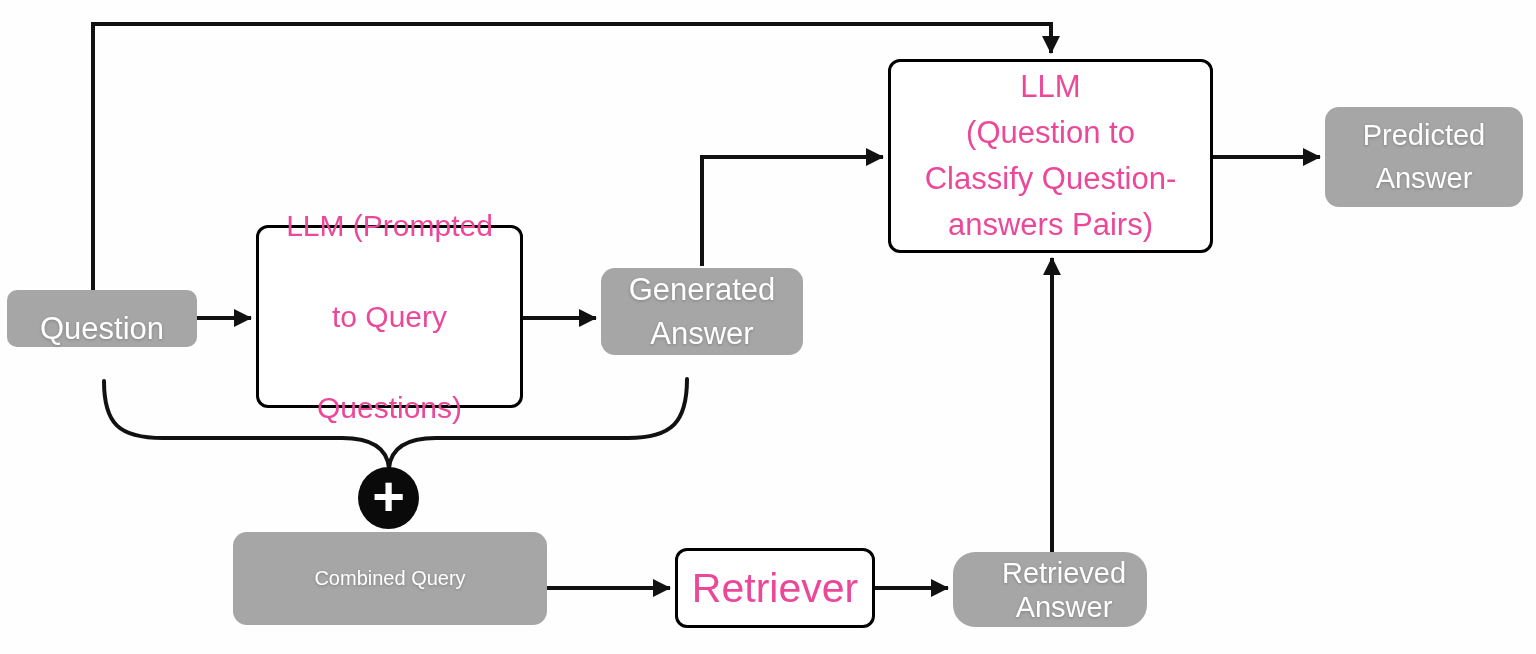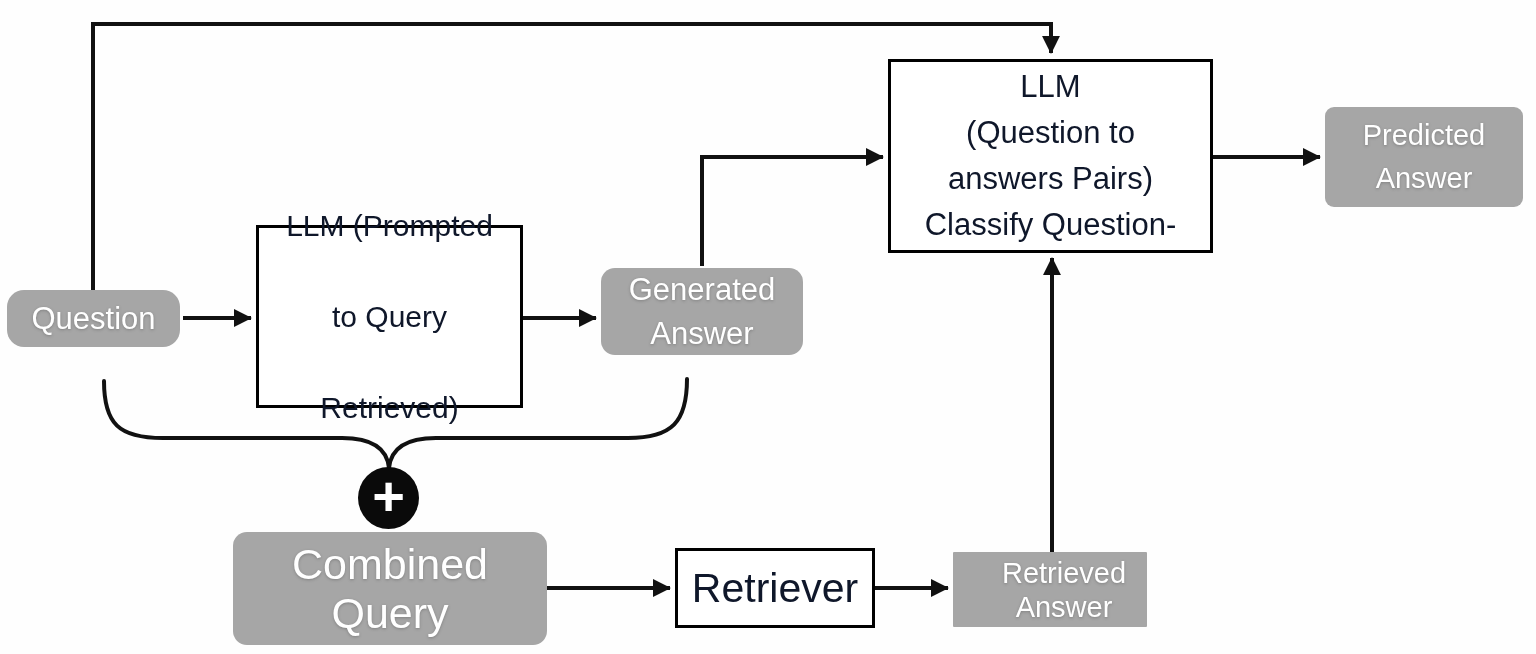--- a/index.html
+++ b/index.html
@@ -35,34 +35,34 @@
   }
   .node.gray {
     background: #a6a6a6;
     color: #ffffff;
     border-radius: 14px;
     text-shadow: 0 1px 3px rgba(60,60,60,0.35);
   }
   .node.whitebox {
     background: #ffffff;
     border: 3px solid #000000;
-    color: #0f172a;
-    border-radius: 0;
+    color: #ec4899;
+    border-radius: 12px;
   }
   .line { display: block; }
 
   
-  #question          { left: 7px;    top: 290px; width: 173px; height: 57px;  font-size: 31px; border-radius: 17px; }
+  #question          { left: 7px;    top: 290px; width: 190px; height: 57px;  font-size: 31px; border-radius: 10px; justify-content: flex-end; }
   #llm-answerer      { left: 256px;  top: 225px; width: 267px; height: 183px; font-size: 30px; line-height: 45px; gap: 46px; }
   #generated-answer  { left: 601px;  top: 268px; width: 202px; height: 87px;  font-size: 31px; line-height: 44px; }
   #llm-classifier    { left: 888px;  top: 59px;  width: 325px; height: 194px; font-size: 31px; line-height: 46px; }
-  #predicted-label   { left: 1325px; top: 107px; width: 198px; height: 100px; font-size: 29px; line-height: 43px; border-radius: 9px; }
-  #combined-query    { left: 233px;  top: 532px; width: 314px; height: 113px; font-size: 43px; }
+  #predicted-label   { left: 1325px; top: 107px; width: 198px; height: 100px; font-size: 29px; line-height: 43px; }
+  #combined-query    { left: 233px;  top: 532px; width: 314px; height: 93px; font-size: 20px; }
   #retriever         { left: 675px;  top: 548px; width: 200px; height: 80px;  font-size: 41px; }
-  #retrieved-answer  { left: 953px;  top: 552px; width: 194px; height: 75px;  font-size: 29px; line-height: 34px; border-radius: 1px; padding-left: 28px; }
+  #retrieved-answer  { left: 953px;  top: 552px; width: 194px; height: 75px;  font-size: 29px; line-height: 34px; border-radius: 22px; padding-left: 28px; }
 
   .plus-badge {
     position: absolute;
     left: 358px; top: 467px;
     width: 61px; height: 62px;
     background: #0a0a0a;
     border-radius: 50%;
     color: #ffffff;
     display: flex;
     align-items: center;
@@ -106,33 +106,33 @@
     <path d="M 687 379 C 687 422 672 438 628 438 L 436 438 C 406 438 391 448 389 468" fill="none" stroke="#111111" stroke-width="4" stroke-linecap="round"></path>
   </svg>
 
   <div class="node gray" id="question">
     <span class="line">Question</span>
   </div>
 
   <div class="node whitebox" id="llm-answerer">
     <span class="line">LLM (Prompted</span>
     <span class="line">to Query</span>
-    <span class="line">Retrieved)</span>
+    <span class="line">Questions)</span>
   </div>
 
   <div class="node gray" id="generated-answer">
     <span class="line">Generated</span>
     <span class="line">Answer</span>
   </div>
 
   <div class="node whitebox" id="llm-classifier">
     <span class="line">LLM</span>
     <span class="line">(Question to</span>
+    <span class="line">Classify Question-</span>
     <span class="line">answers Pairs)</span>
-    <span class="line">Classify Question-</span>
   </div>
 
   <div class="node gray" id="predicted-label">
     <span class="line">Predicted</span>
     <span class="line">Answer</span>
   </div>
 
   <div class="plus-badge">
     <span>+</span>
   </div>

